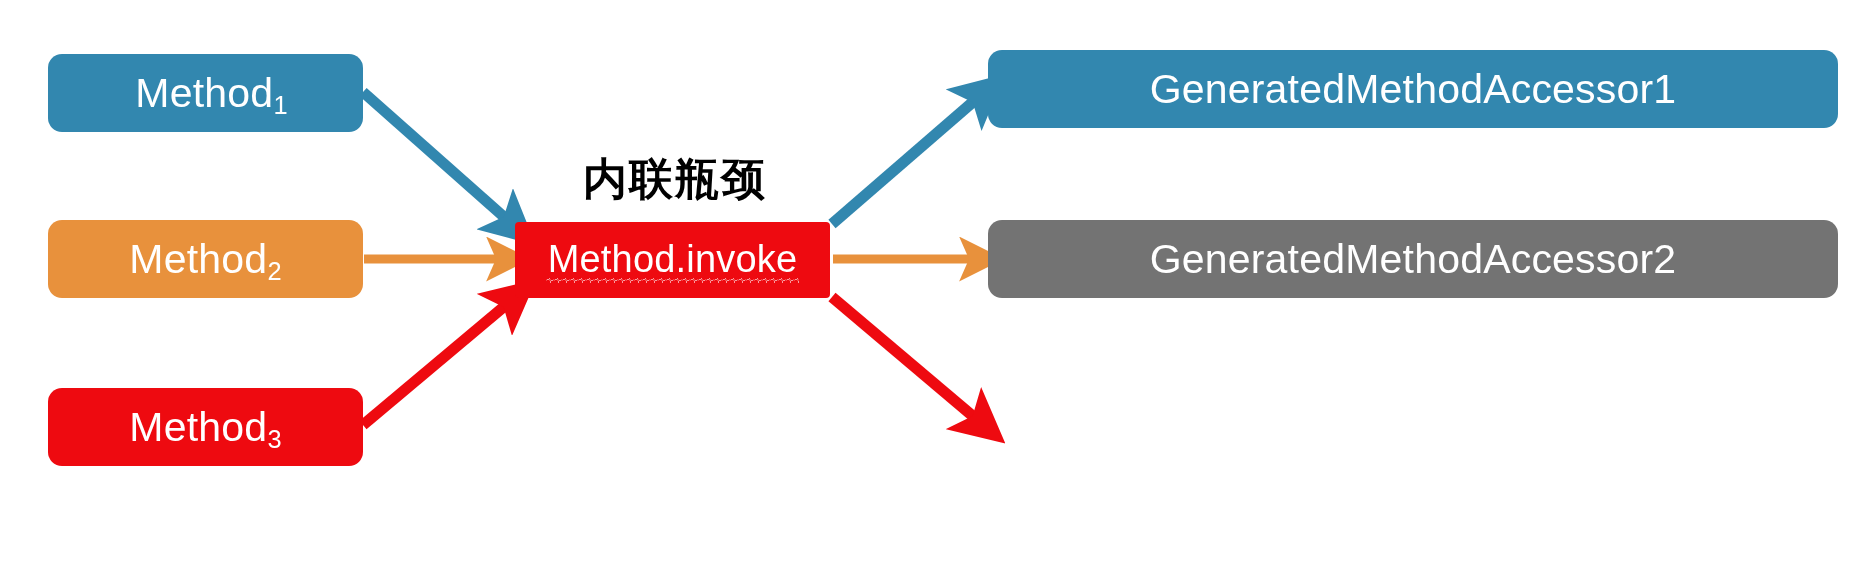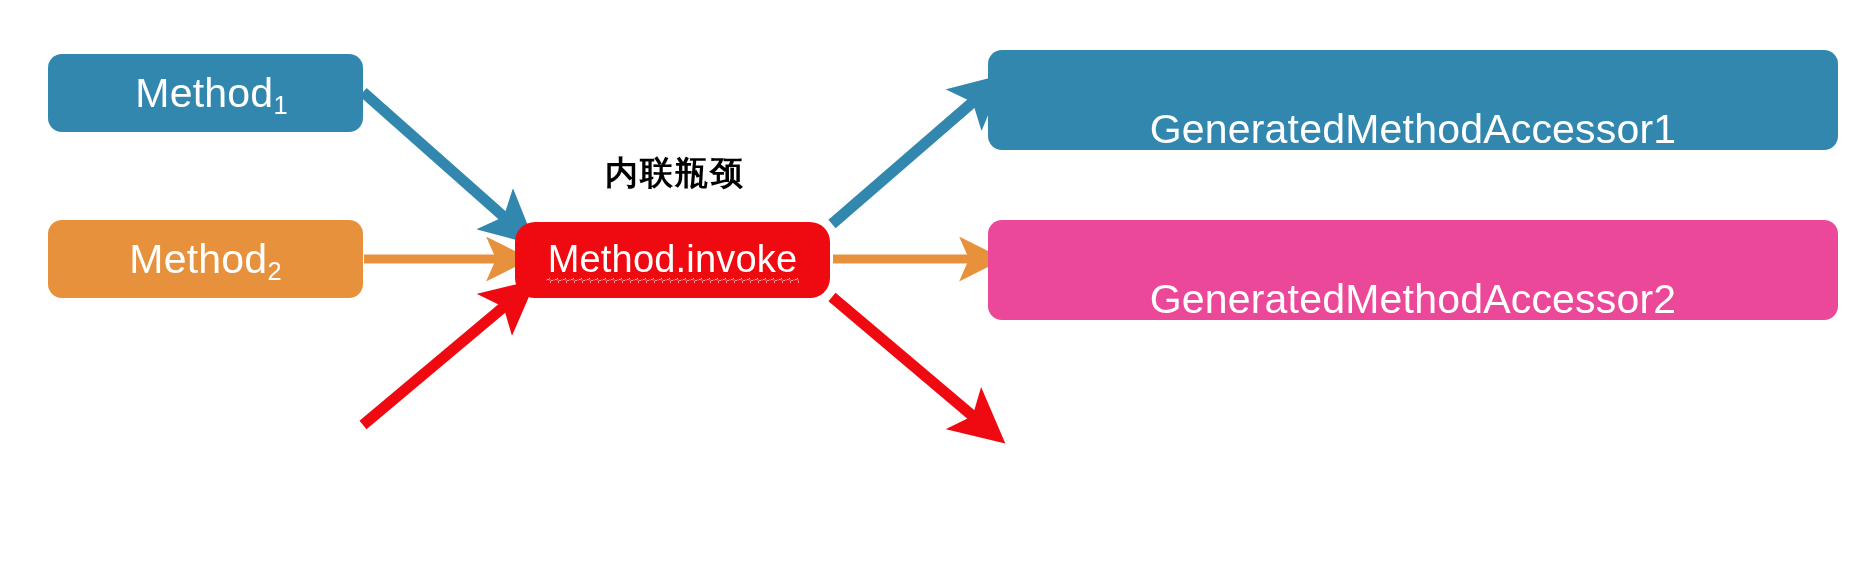--- a/index.html
+++ b/index.html
@@ -43,32 +43,31 @@
   .left-node {
     left: 48px;
     width: 315px;
     height: 78px;
     font-size: 41px;
   }
   
   .right-node {
     left: 988px;
     width: 850px;
-    height: 100px;
+    height: 78px;
     font-size: 41px;
-    align-items: flex-end;
   }
   
   #center-node {
     left: 515px;
     top: 222px;
     width: 315px;
     height: 76px;
     font-size: 38px;
-    border-radius: 20px;
+    border-radius: 4px;
   }
   .squiggle {
     position: relative;
     display: inline-block;
     padding-bottom: 2px;
   }
   .squiggle::after {
     content: "";
     position: absolute;
     left: -2px;
@@ -81,21 +80,21 @@
     background-size: 8px 5px;
     background-repeat: repeat-x;
     opacity: 0.95;
   }
   #inline-bottleneck-label {
     position: absolute;
     left: 560px;
     top: 155px;
     width: 230px;
     text-align: center;
-    font-size: 33px;
+    font-size: 44px;
     font-weight: 700;
     color: #000000;
     letter-spacing: 2px;
     line-height: 1.1;
     font-family: "DejaVu Sans", "Liberation Sans", sans-serif;
     white-space: nowrap;
   }
   #arrow-layer {
     position: absolute;
     left: 0;
@@ -137,29 +136,32 @@
   </svg>
 
   <div class="node left-node" style="top: 54px; background: rgb(50, 135, 175); padding-left: 12px;">
     <span class="lbl"><span>Method</span><sub>1</sub></span>
   </div>
 
   <div class="node left-node" style="top: 220px; background: rgb(232, 145, 60); justify-content: center;">
     <span class="lbl"><span>Method</span><sub>2</sub></span>
   </div>
 
+  <div class="node left-node" style="top: 388px; background: rgb(238, 10, 16);">
+    <span class="lbl"><span>Method</span><sub>3</sub></span>
+  </div>
 
   <div class="node" id="center-node" style="background: rgb(238, 10, 16);">
     <span class="lbl squiggle">Method.invoke</span>
   </div>
 
   <div id="inline-bottleneck-label" style="color: rgb(0, 0, 0);">内联瓶颈</div>
 
   <div class="node right-node" style="top: 50px; background: rgb(50, 135, 175);">
     <span class="lbl">GeneratedMethodAccessor1</span>
   </div>
 
-  <div class="node right-node" style="top: 220px; background: #ec4899;">
+  <div class="node right-node" style="top: 220px; background: #737373;">
     <span class="lbl">GeneratedMethodAccessor2</span>
   </div>
 
 
 </div>
 
 </body></html>

